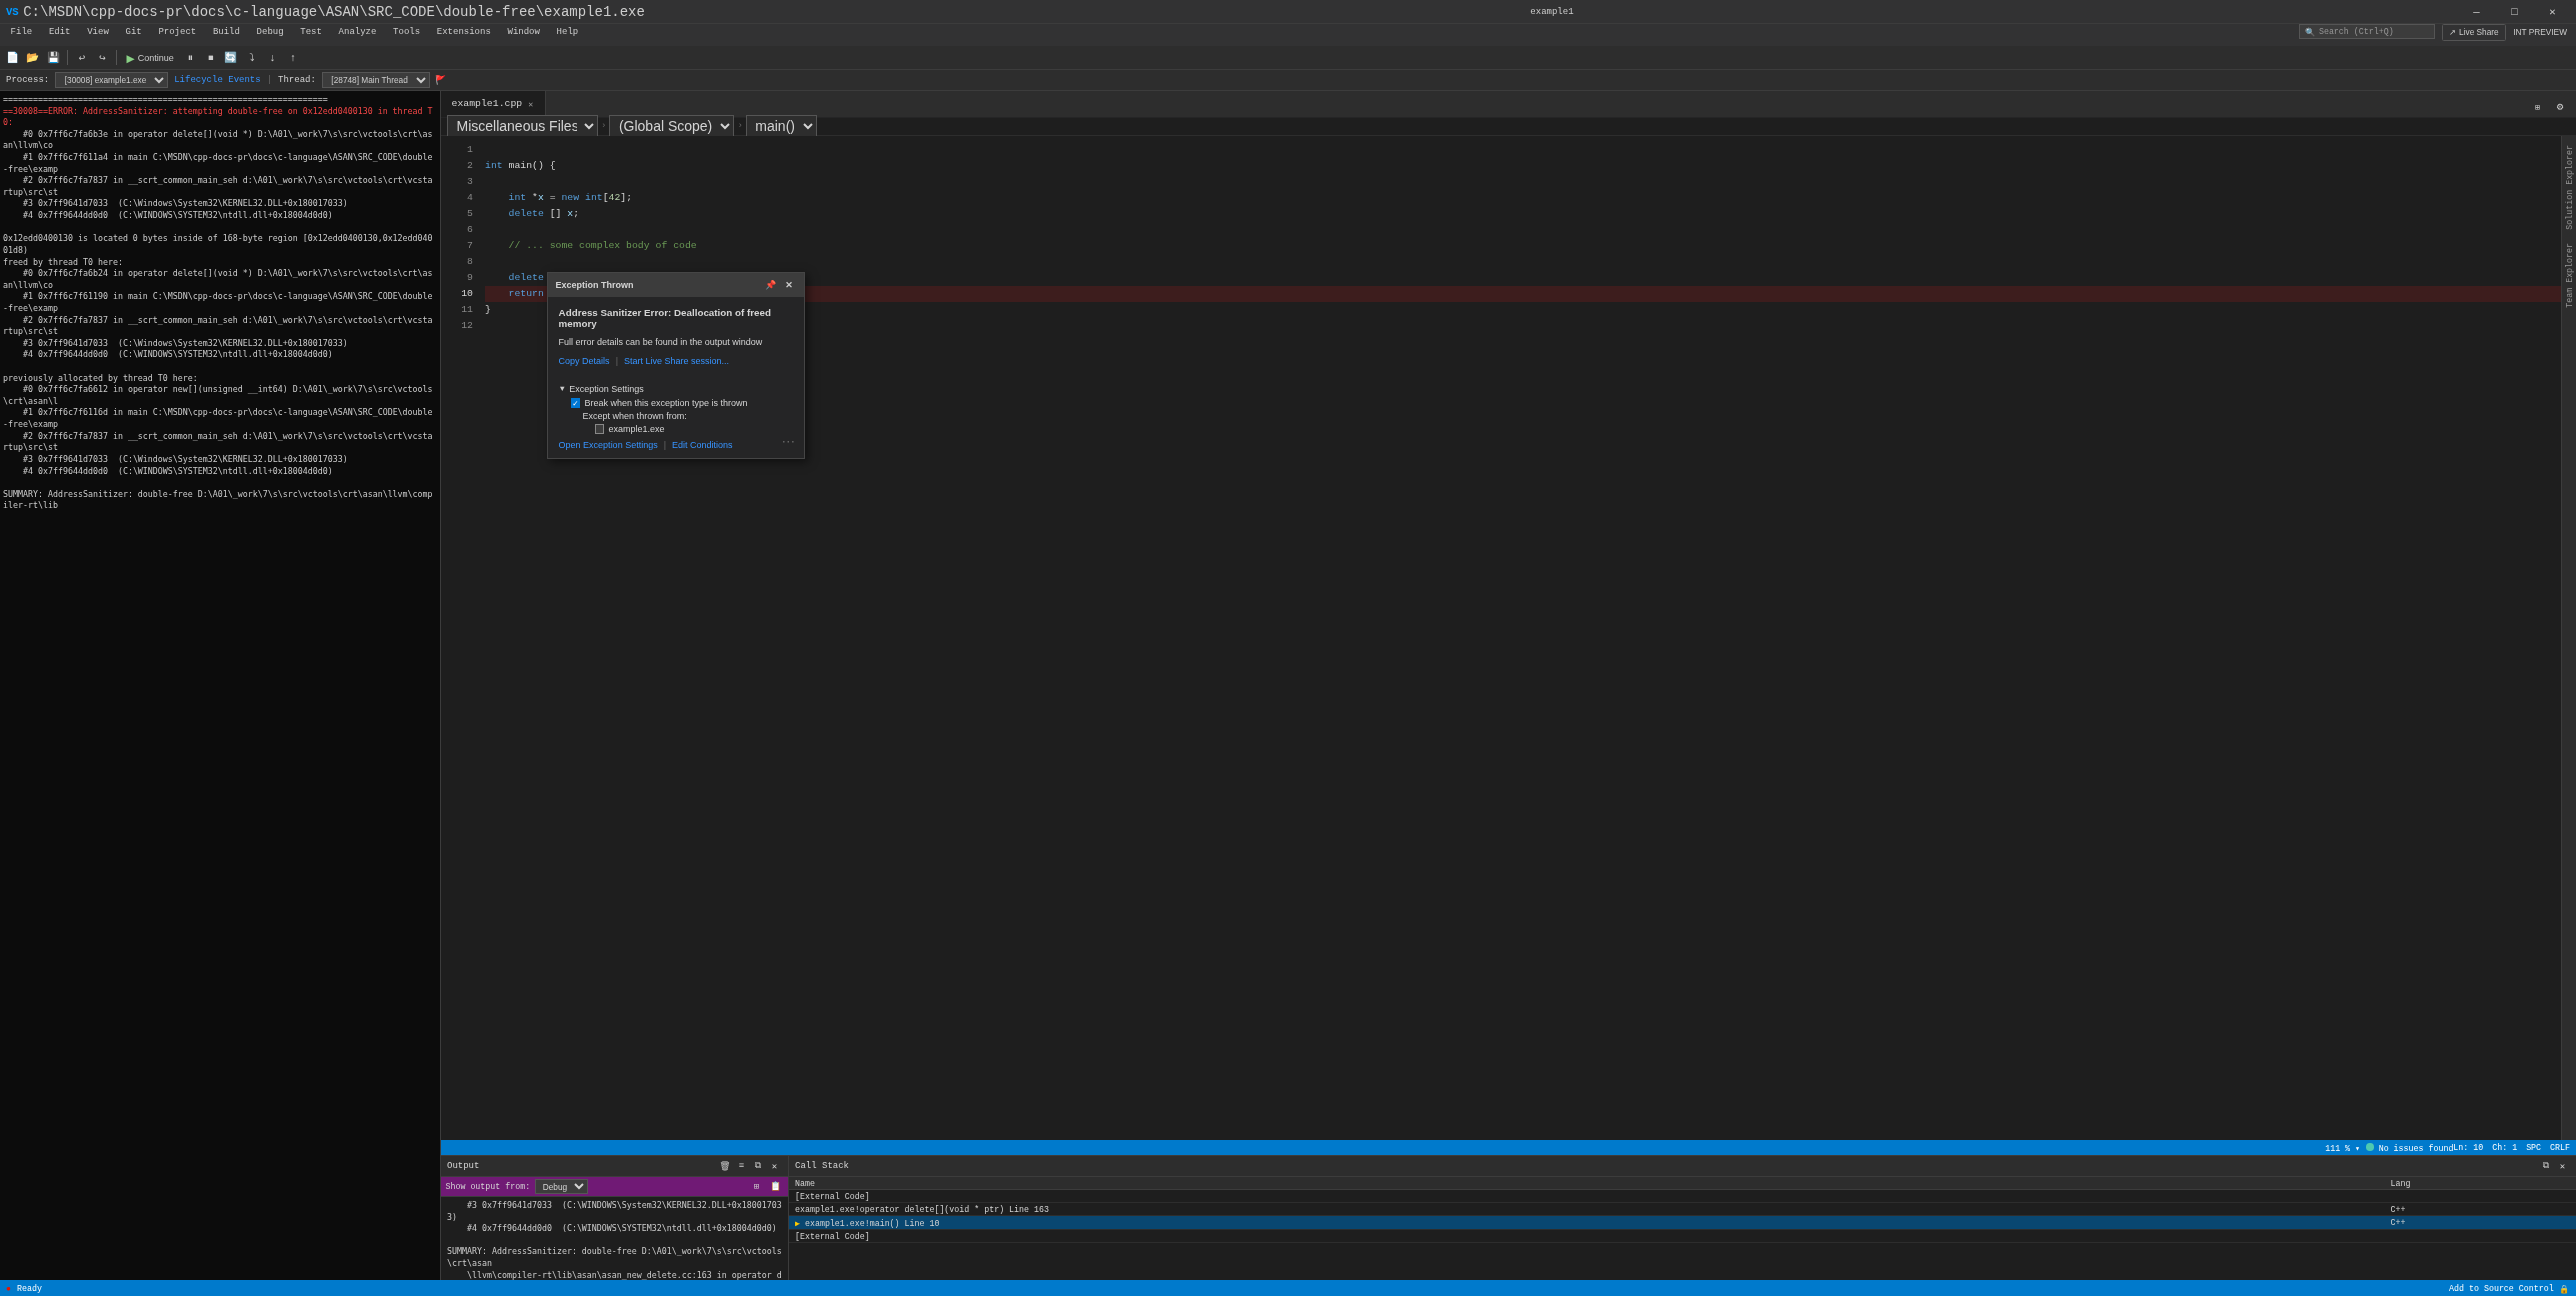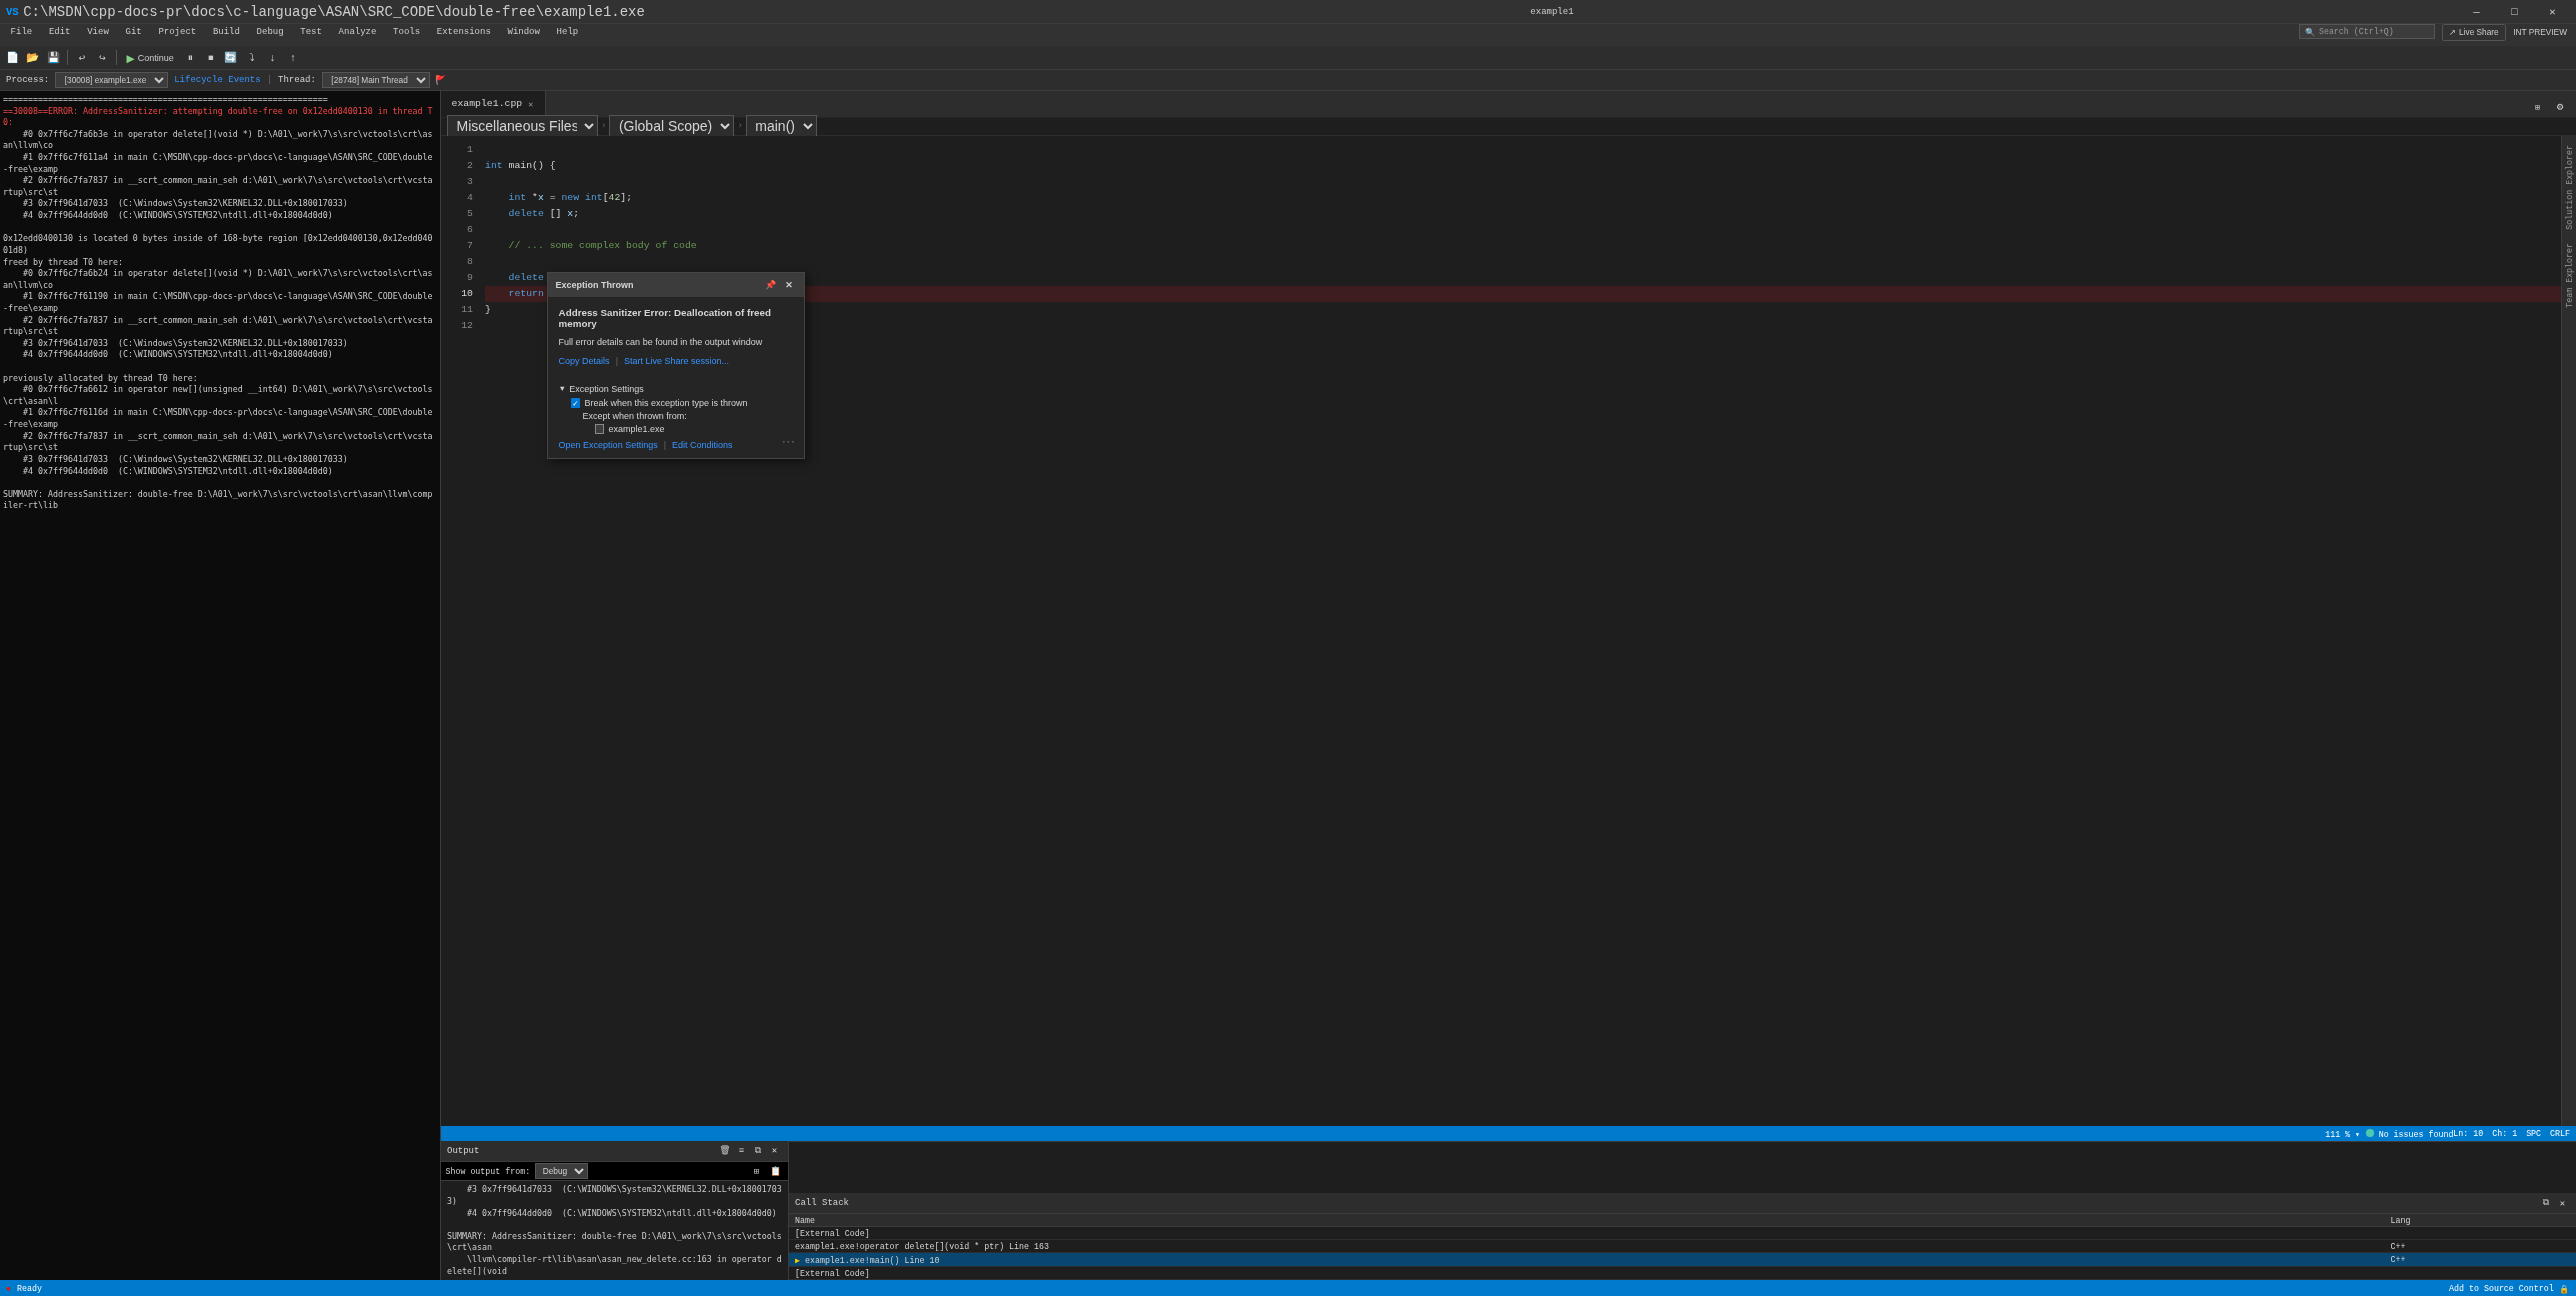--- a/index.html
+++ b/index.html
@@ -384,25 +384,24 @@
       position: absolute;
       bottom: 9px;
       right: 9px;
       font-size: 13.6px;
       color: #666;
       cursor: pointer;
     }
 
     
     .bottom-panels {
-      height: 139px;
+      height: 125px;
       display: flex;
       border-top: 0.8px solid #3c3c3c;
       flex-shrink: 0;
-      align-items: flex-end;
     }
 
     
     .output-panel {
       width: 348px;
       display: flex;
       flex-direction: column;
       border-right: 0.8px solid #3c3c3c;
     }
     .panel-header {
@@ -443,21 +442,21 @@
       font-size: 8.3px;
       font-family: 'Consolas', monospace;
       overflow: hidden;
       color: #cccccc;
     }
     .output-toolbar {
       display: flex;
       align-items: center;
       gap: 4.5px;
       padding: 1.5px 4.5px;
-      background: #000000;
+      background: #701a75;
       font-size: 8.3px;
       border-bottom: 0.8px solid #3c3c3c;
     }
     .output-select {
       background: #3c3c3c;
       border: 0.8px solid #555;
       color: #d4d4d4;
       padding: 0.8px 3px;
       font-size: 8.3px;
     }

